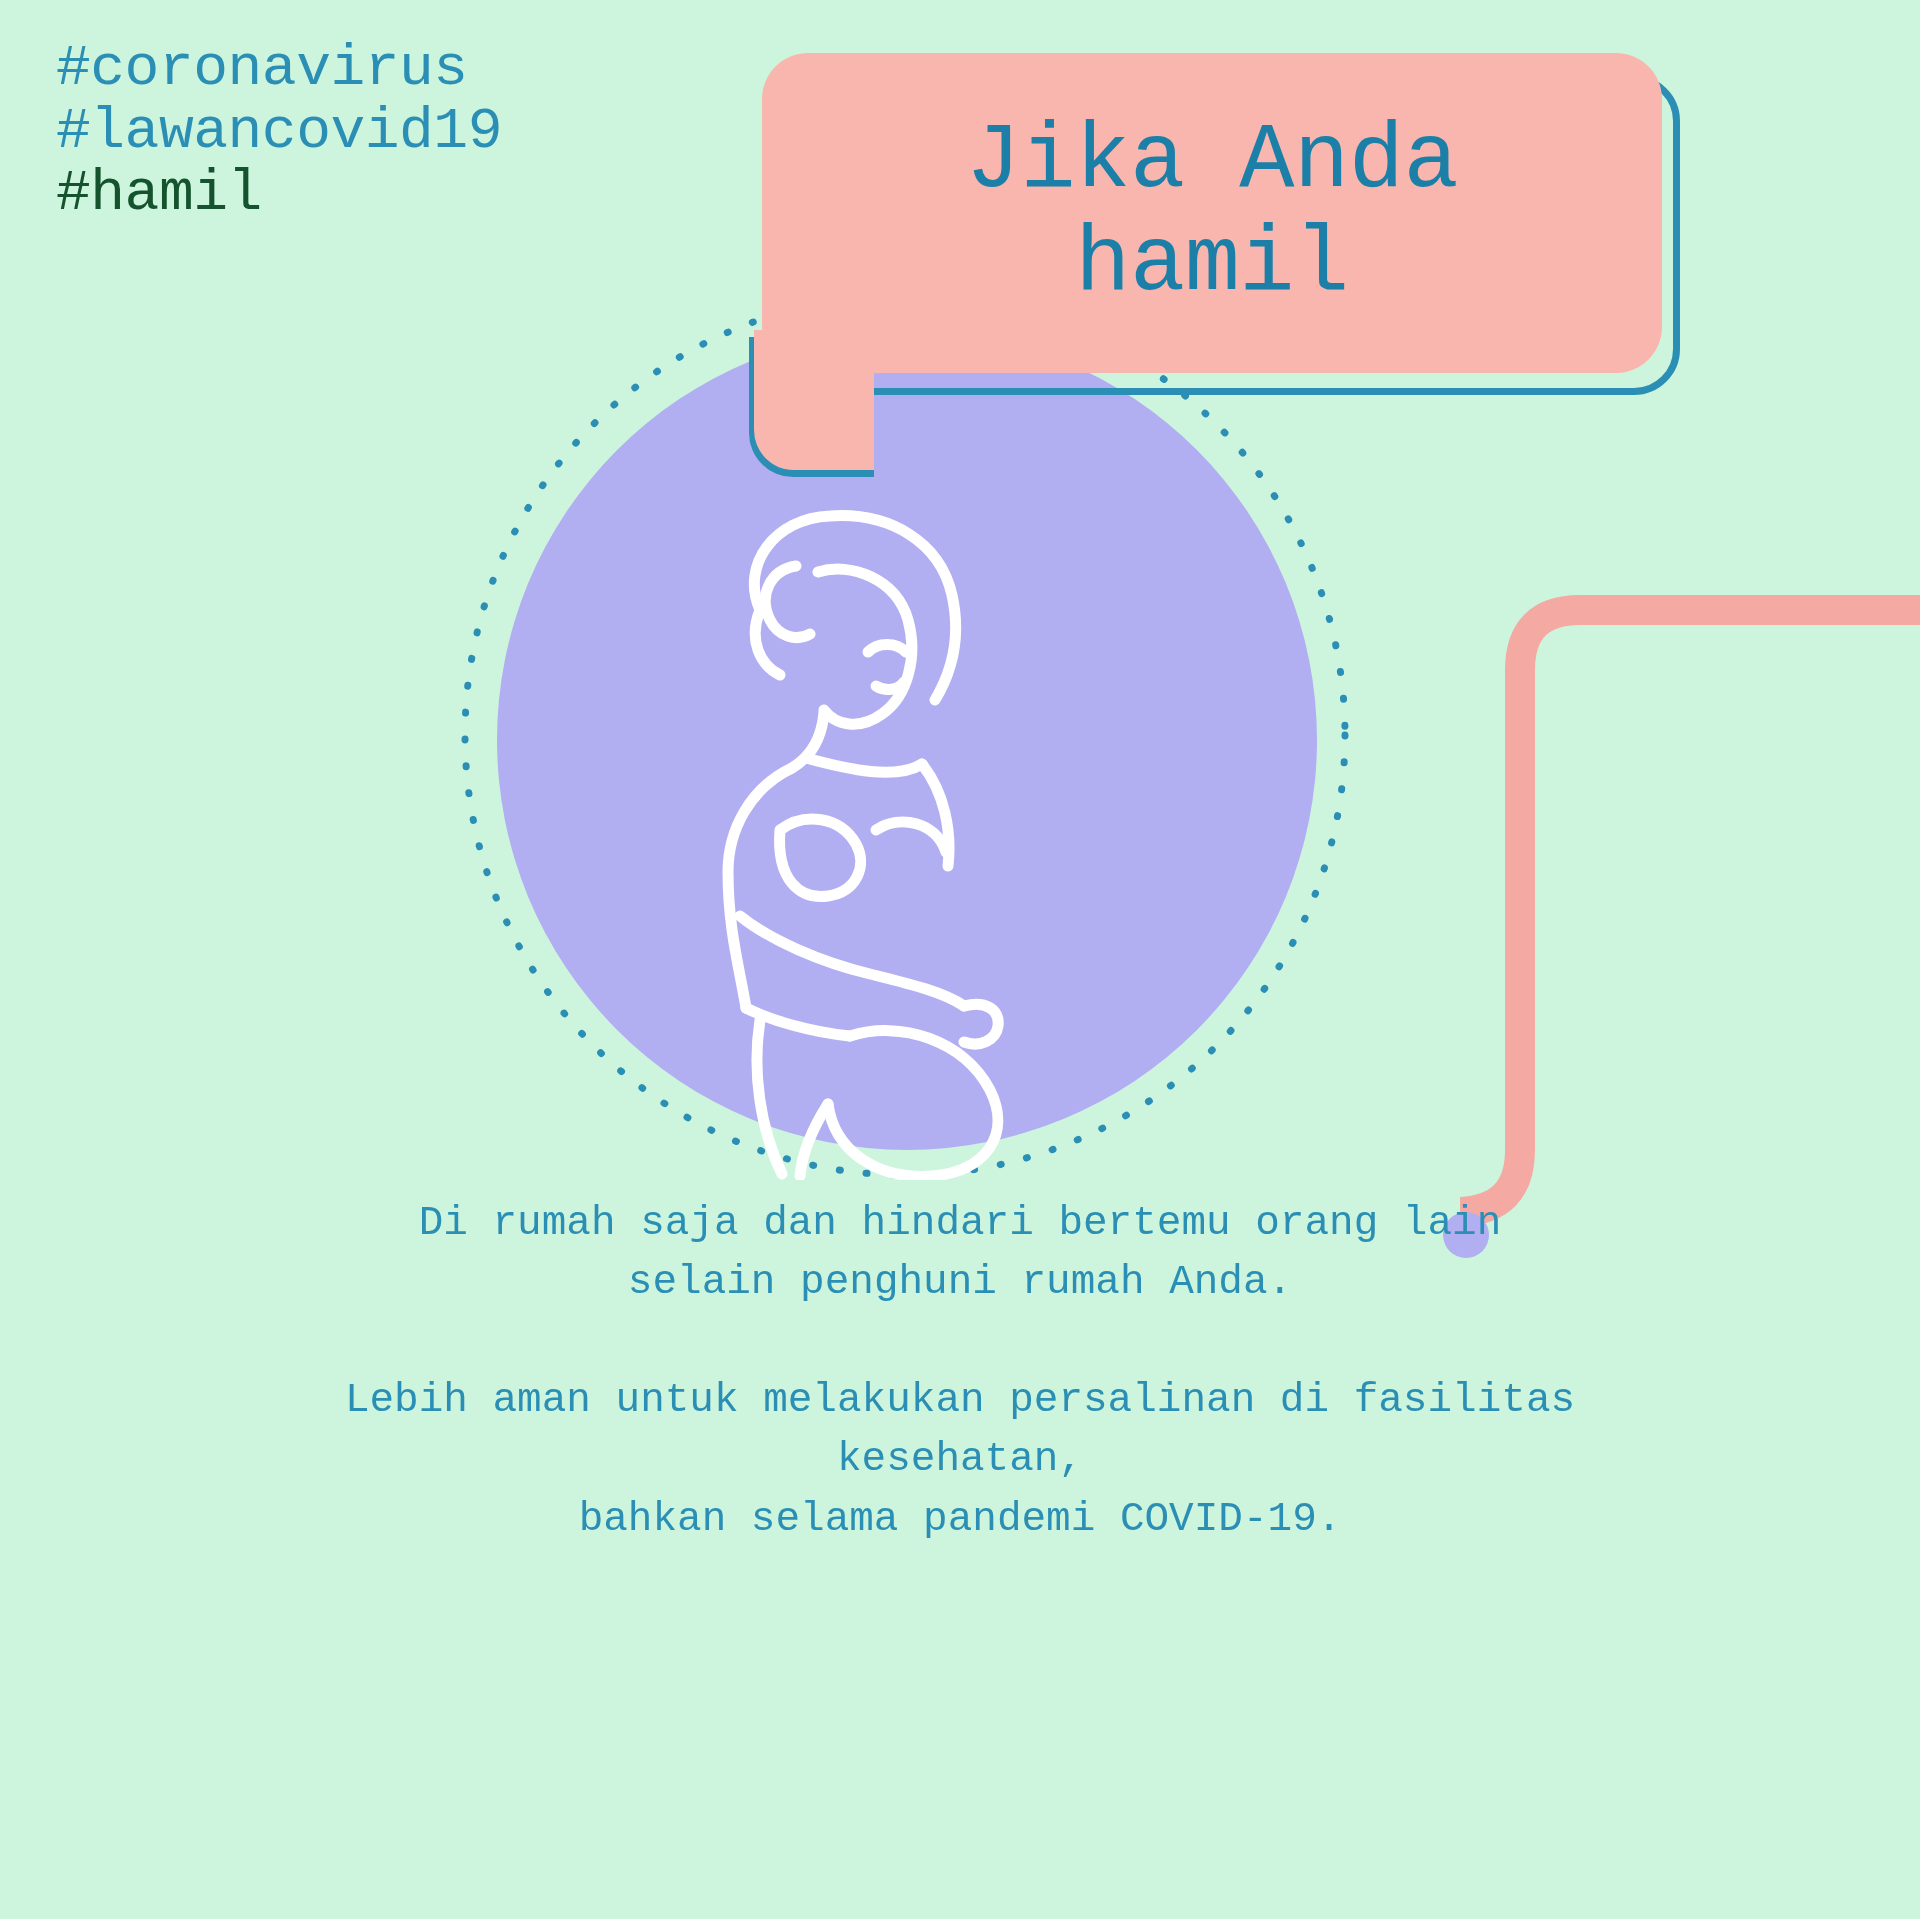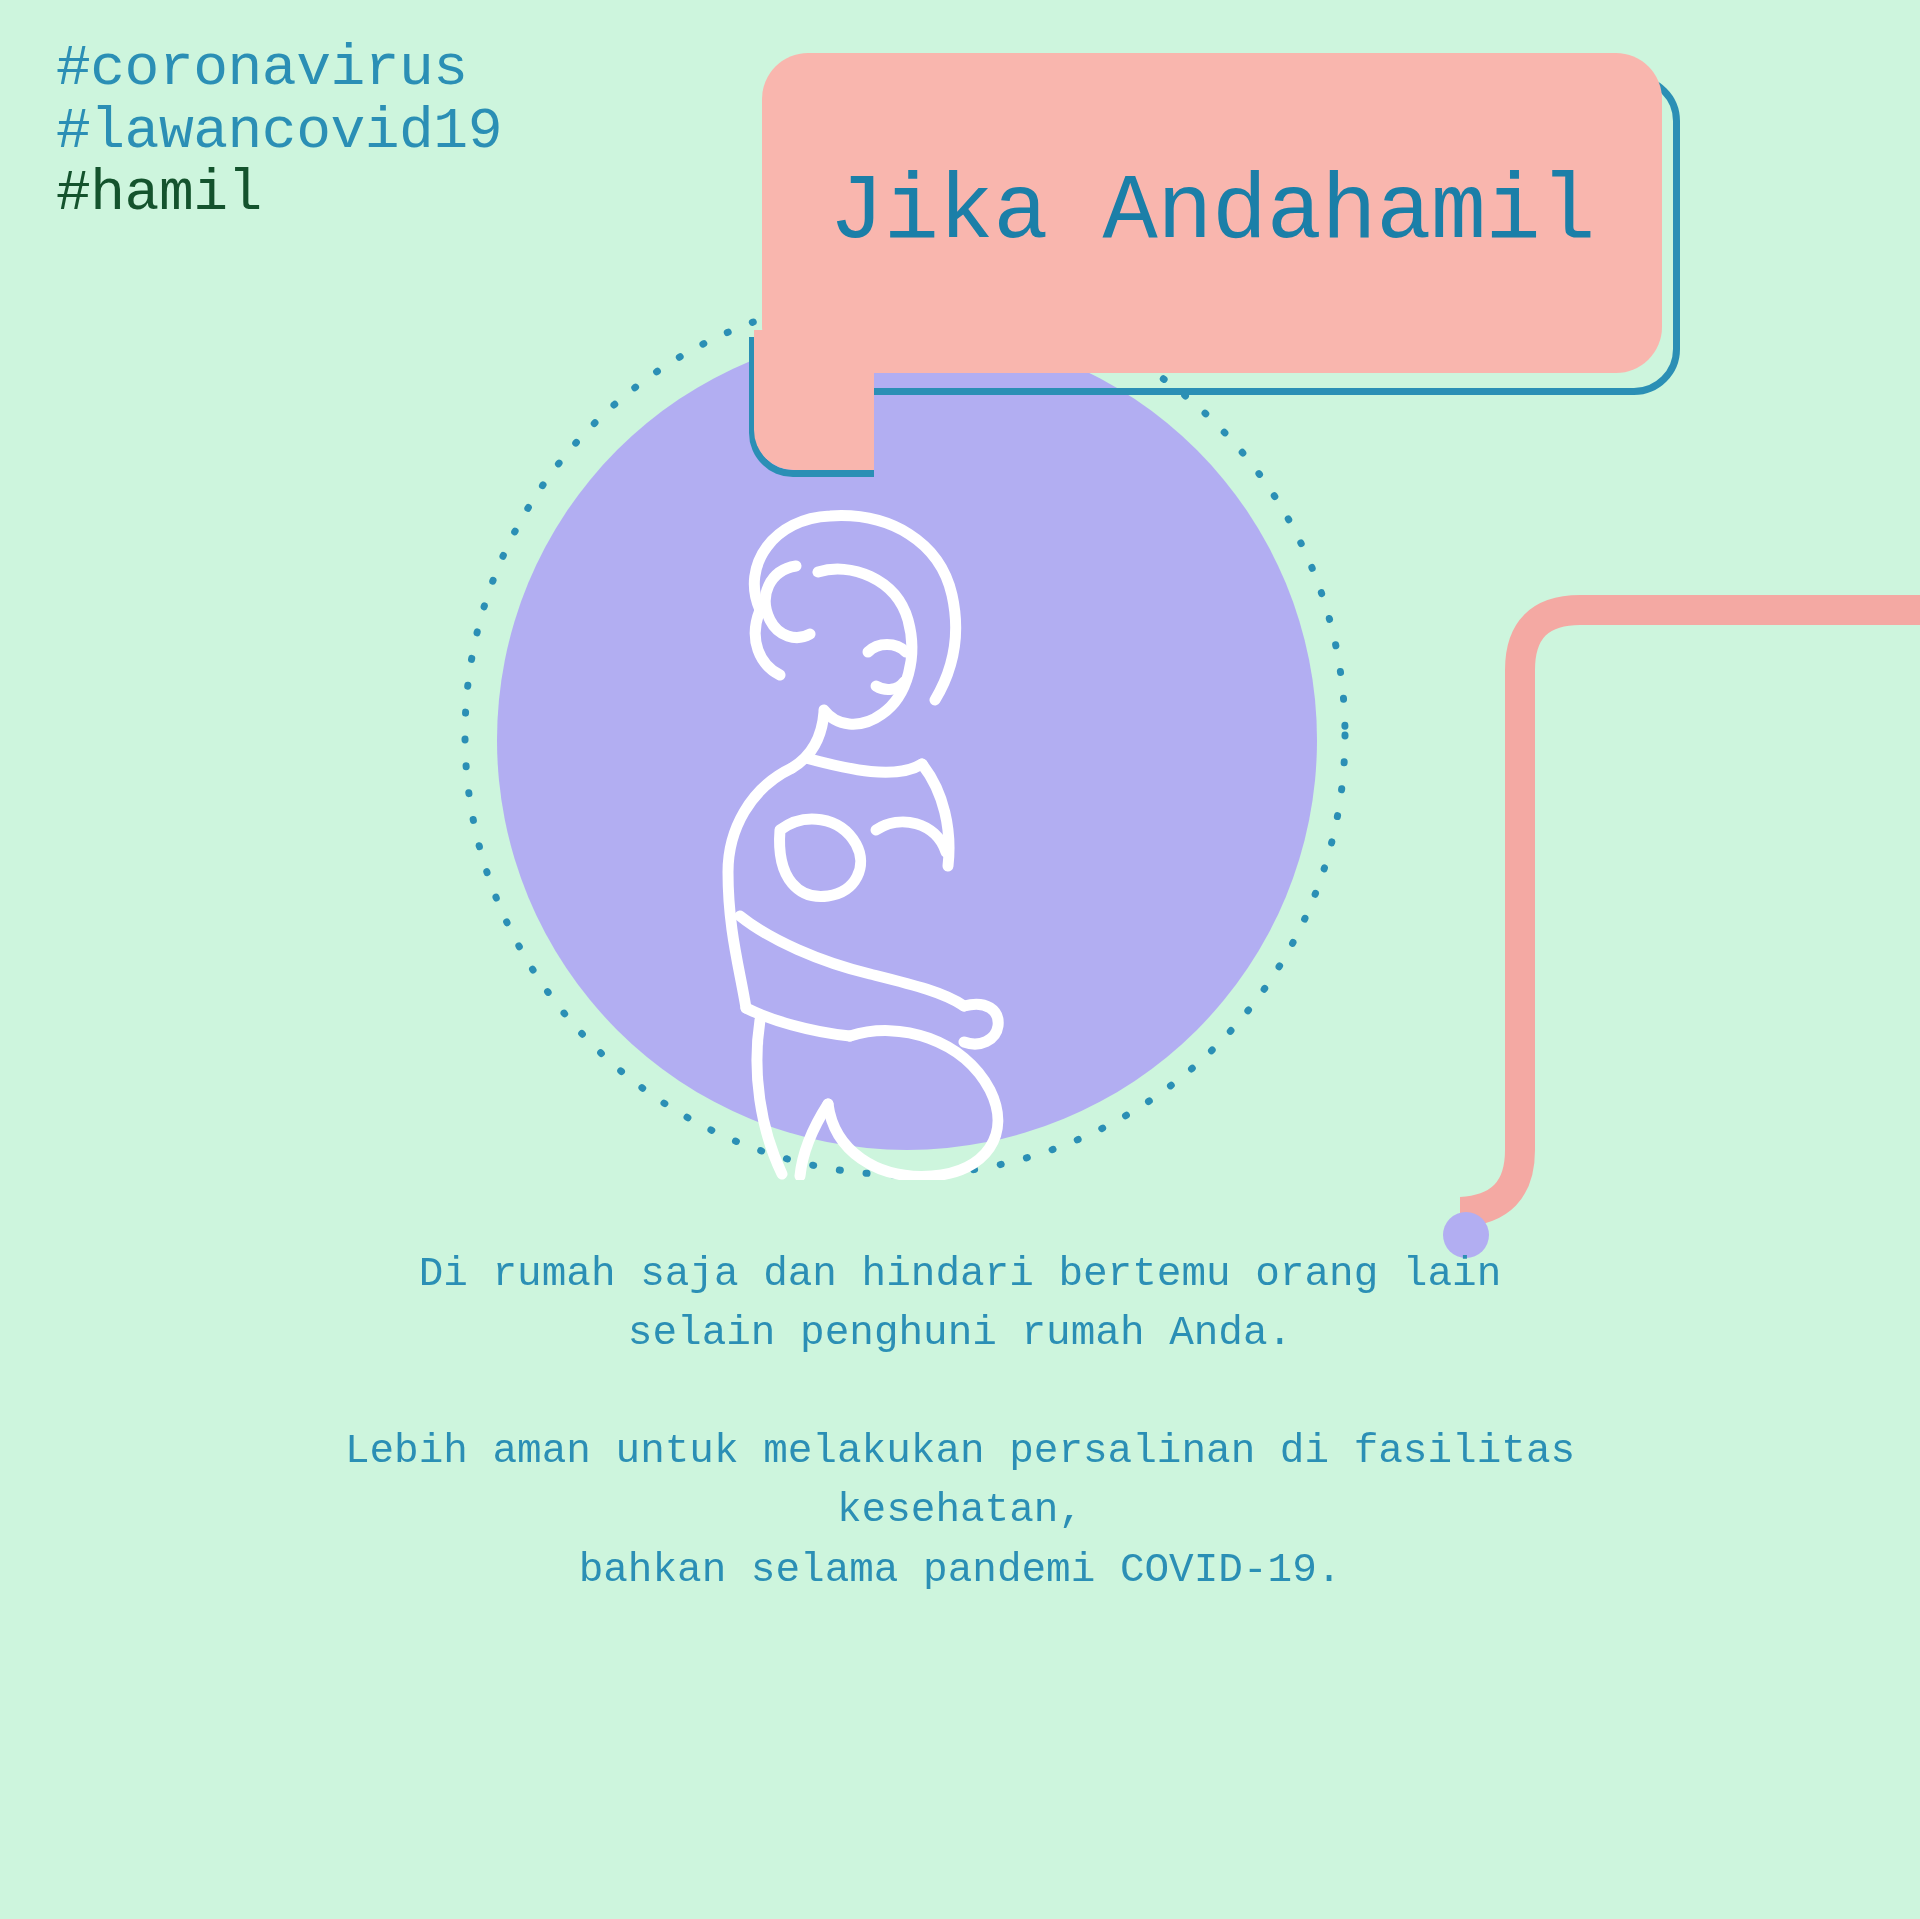--- a/index.html
+++ b/index.html
@@ -82,21 +82,21 @@
     box-sizing: border-box;
     background: transparent;
   }
   .bubble-text {
     position: absolute;
     left: 762px;
     top: 53px;
     width: 900px;
     height: 320px;
     display: flex;
-    flex-direction: row;
+    flex-direction: column;
     align-items: center;
     justify-content: center;
     color: #1b7fa8;
     font-size: 92px;
     line-height: 1.12;
     text-align: center;
     letter-spacing: -0.5px;
   }
 
   
@@ -143,21 +143,21 @@
     width: 46px;
     height: 46px;
     border-radius: 50%;
     background: #b2aef2;
   }
 
   
   .text-block {
     position: absolute;
     left: 0;
-    top: 1245px;
+    top: 1194px;
     width: 1920px;
     text-align: center;
     color: #2b8fb5;
     font-size: 41px;
     line-height: 1.45;
   }
   .para {
     margin: 0 auto 40px auto;
     width: 1500px;
   }

